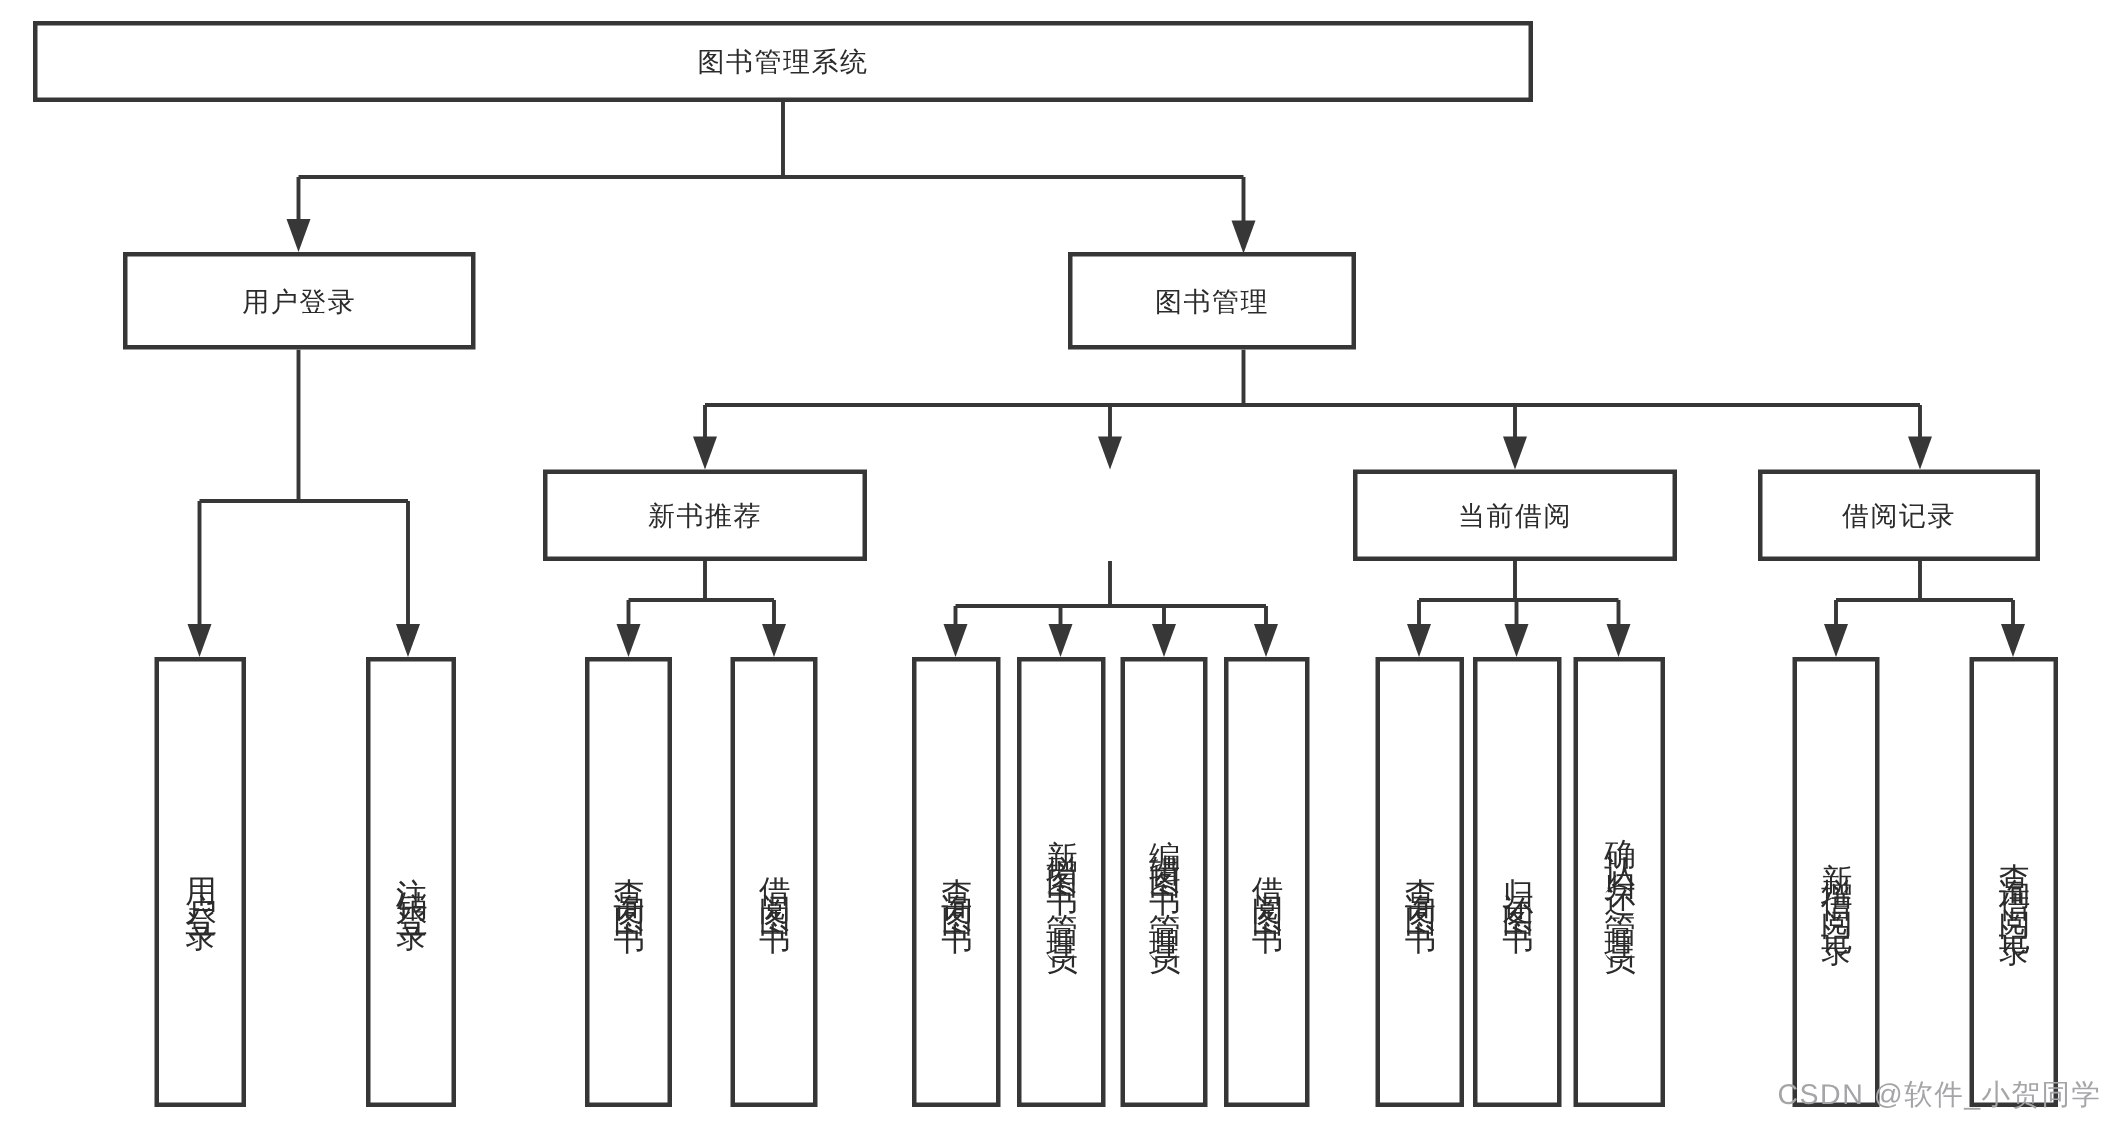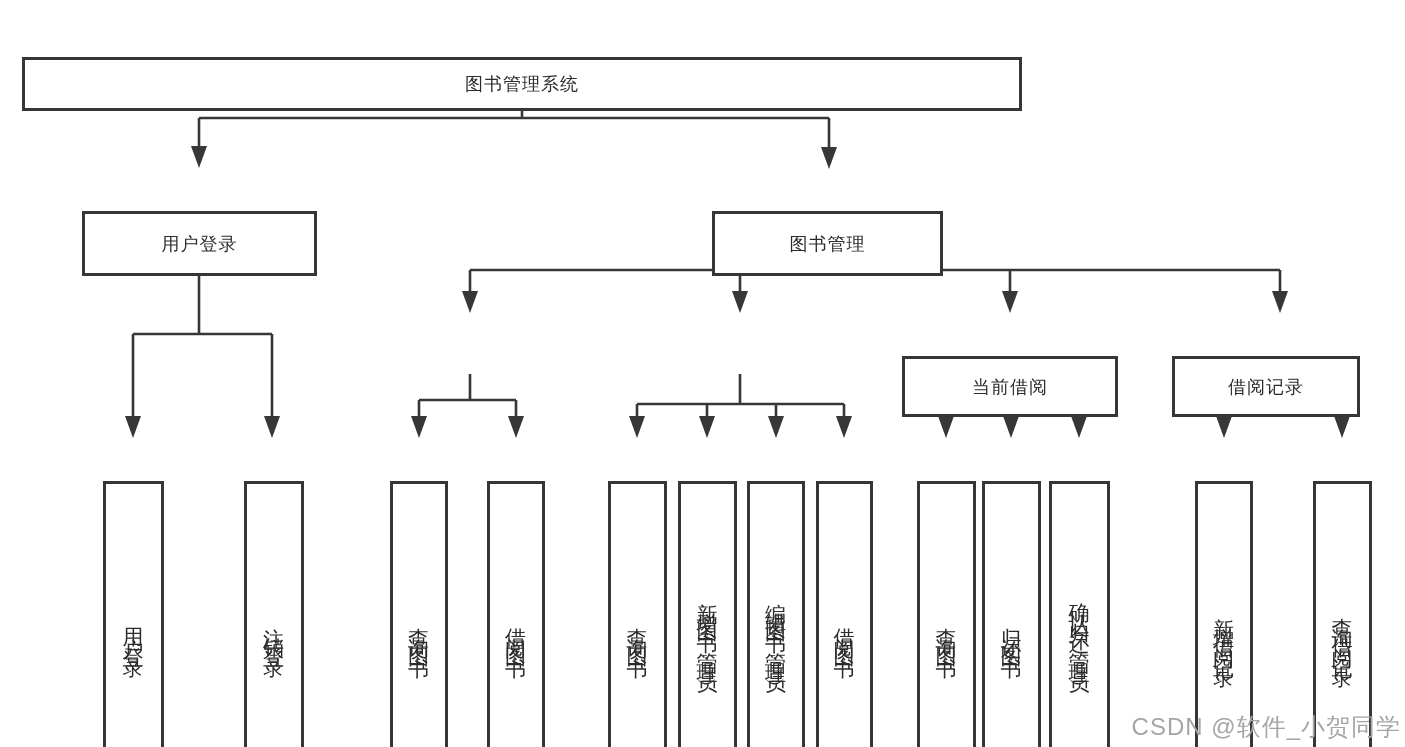--- a/index.html
+++ b/index.html
@@ -28,40 +28,39 @@
   .box {
     position: absolute;
     box-sizing: border-box;
     border: 3px solid #363636;
     background: #ffffff;
     display: flex;
     align-items: center;
     justify-content: center;
     color: #2b2b2b;
     text-align: center;
-    margin-top: 43px;
   }
   .box.h {
     font-size: 18px;
     font-weight: 500;
     letter-spacing: 1px;
   }
   .box.v {
     writing-mode: vertical-rl;
     text-orientation: mixed;
     font-size: 21px;
     font-weight: 500;
     letter-spacing: 10px;
     line-height: 1;
   }
   .watermark {
     position: absolute;
     right: 4px;
     bottom: 4px;
-    font-size: 24px;
+    font-size: 19px;
     color: #a5a5a8;
     letter-spacing: 1px;
     z-index: 5;
     white-space: nowrap;
   }
 </style>
 </head>
 <body>
 
 <div class="canvas">
@@ -112,22 +111,23 @@
     <g>
       <path d="M1280 374 V400 M1224 400 H1342 M1224 400 V420 M1342 400 V420"></path>
       <polygon points="1216,416 1232,416 1224,438"></polygon>
       <polygon points="1334,416 1350,416 1342,438"></polygon>
     </g>
   </svg>
 
   <div class="box h" style="left:22px; top:14px; width:1000px; height:54px;">图书管理系统</div>
 
   <div class="box h" style="left:82px; top:168px; width:235px; height:65px;">用户登录</div>
-  <div class="box h" style="left:712px; top:168px; width:231px; height:65px;">图书管理</div>
+  <div class="box h" style="left:712px; top:168px; width:192px; height:65px;">图书管理</div>
 
+  <div class="box h" style="left:362px; top:313px; width:216px; height:61px;">新书推荐</div>
   <div class="box h" style="left:902px; top:313px; width:216px; height:61px;text-align:center;">当前借阅</div>
   <div class="box h" style="left:1172px; top:313px; width:188px; height:61px;">借阅记录</div>
 
   <div class="box v" style="left:103px; top:438px; width:61px; height:300px;">用户登录</div>
   <div class="box v" style="left:244px; top:438px; width:60px; height:300px;">注销登录</div>
 
   <div class="box v" style="left:390px; top:438px; width:58px; height:300px;">查询图书</div>
   <div class="box v" style="left:487px; top:438px; width:58px; height:300px;">借阅图书</div>
 
   <div class="box v" style="left:608px; top:438px; width:59px; height:300px;">查询图书</div>

